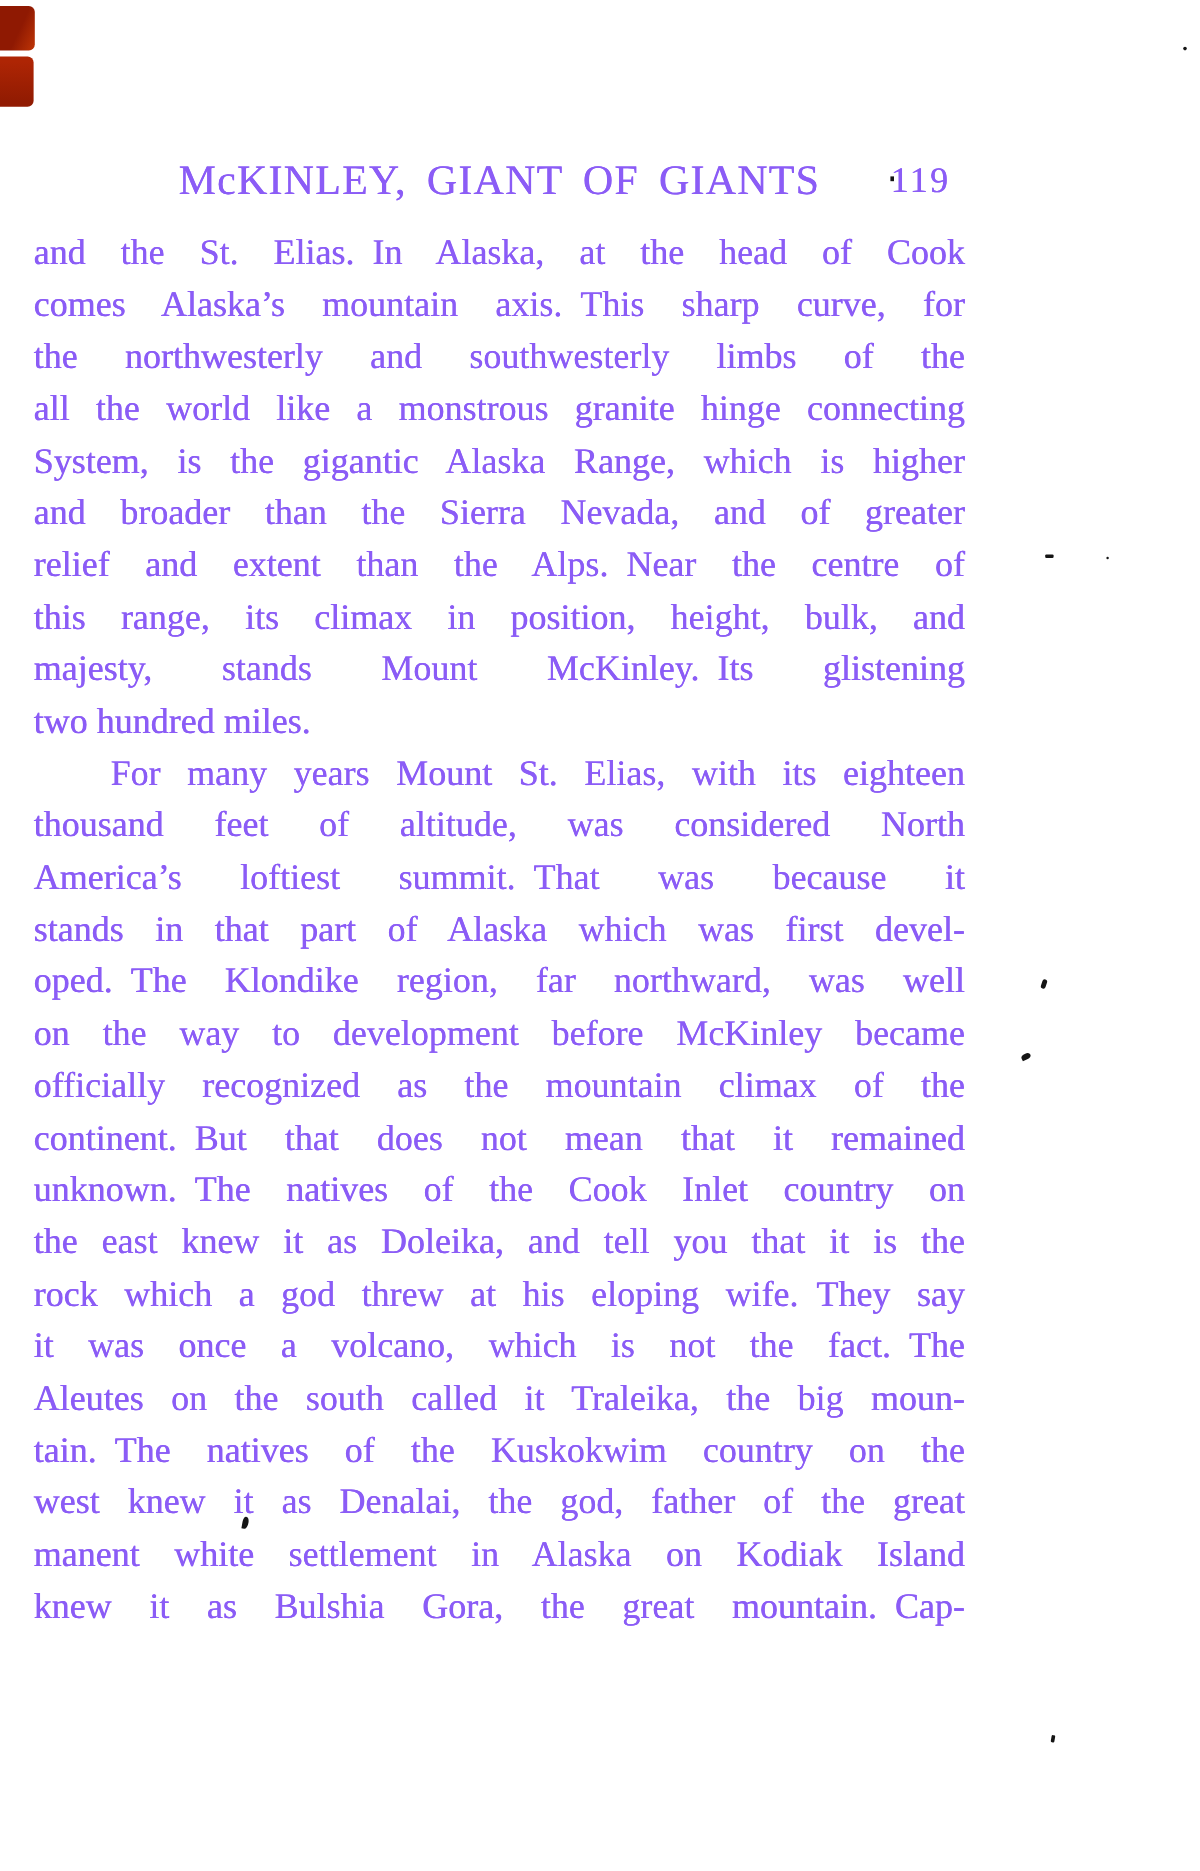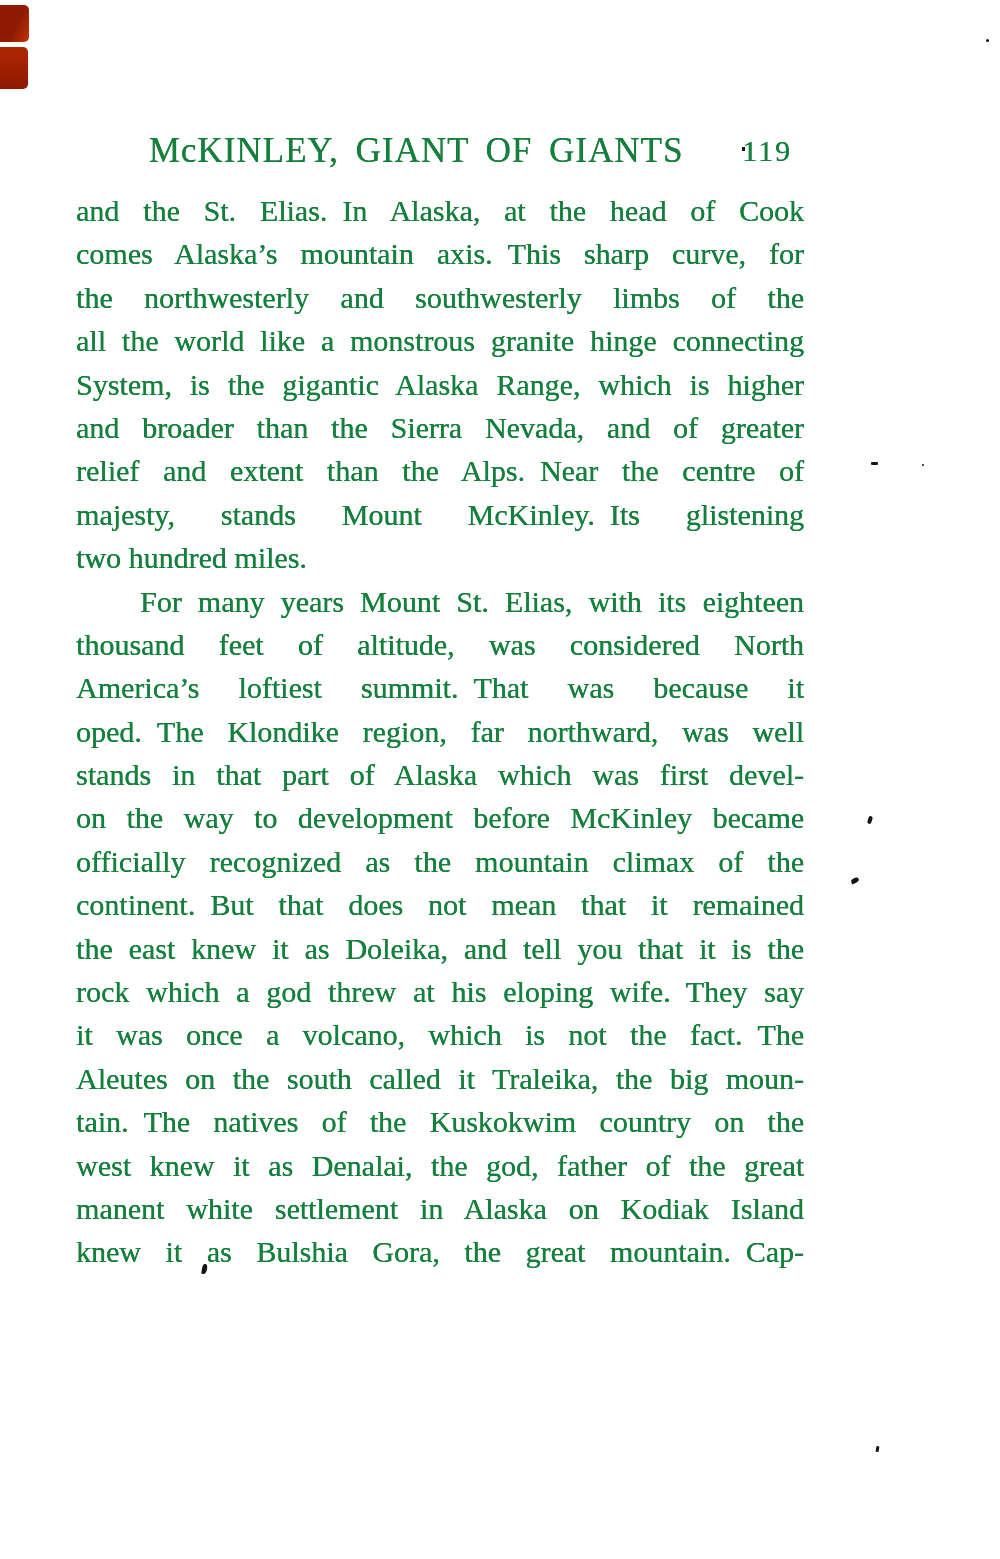--- a/index.html
+++ b/index.html
@@ -3,21 +3,21 @@
 <meta charset="utf-8">
 <style>
   html, body { margin: 0; padding: 0; background: #ffffff; }
   .page {
     position: relative;
     width: 1000px;
     height: 1559px;
     background: #ffffff;
     overflow: hidden;
     font-family: "Liberation Serif", "DejaVu Serif", serif;
-    color: #15803d;
+    color: #8b5cf6;
   }
 
   
   .running-head {
     position: absolute;
     left: 28px;
     top: 131px;
     width: 776px;
     height: 46px;
   }
@@ -48,21 +48,20 @@
     width: 776px;
   }
   .line {
     height: 43.4px;
     line-height: 43.4px;
     font-size: 30px;
     text-align: justify;
     text-align-last: justify;
     white-space: normal;
     text-shadow: 0.3px 0 0 currentColor;
-    margin-left: 48px;
   }
   .line.indent { padding-left: 64px; }
   .line.no-just { text-align: right; text-align-last: left; }
 
   
   .red-bar {
     position: absolute;
     left: 0;
     border-radius: 0 5px 5px 0;
   }
@@ -101,30 +100,32 @@
   </div>
 
   <div class="text-block" id="text-block">
       <div class="line">and the St. Elias. In Alaska, at the head of Cook</div>
       <div class="line">comes Alaska’s mountain axis. This sharp curve, for</div>
       <div class="line">the northwesterly and southwesterly limbs of the</div>
       <div class="line">all the world like a monstrous granite hinge connecting</div>
       <div class="line">System, is the gigantic Alaska Range, which is higher</div>
       <div class="line">and broader than the Sierra Nevada, and of greater</div>
       <div class="line">relief and extent than the Alps. Near the centre of</div>
+      <div class="line">this range, its climax in position, height, bulk, and</div>
       <div class="line">majesty, stands Mount McKinley. Its glistening</div>
       <div class="line no-just">two hundred miles.</div>
       <div class="line indent">For many years Mount St. Elias, with its eighteen</div>
       <div class="line">thousand feet of altitude, was considered North</div>
       <div class="line">America’s loftiest summit. That was because it</div>
+      <div class="line">stands in that part of Alaska which was first devel-</div>
       <div class="line">oped. The Klondike region, far northward, was well</div>
-      <div class="line">stands in that part of Alaska which was first devel-</div>
       <div class="line">on the way to development before McKinley became</div>
       <div class="line">officially recognized as the mountain climax of the</div>
       <div class="line">continent. But that does not mean that it remained</div>
+      <div class="line">unknown. The natives of the Cook Inlet country on</div>
       <div class="line">the east knew it as Doleika, and tell you that it is the</div>
       <div class="line">rock which a god threw at his eloping wife. They say</div>
       <div class="line">it was once a volcano, which is not the fact. The</div>
       <div class="line">Aleutes on the south called it Traleika, the big moun-</div>
       <div class="line">tain. The natives of the Kuskokwim country on the</div>
       <div class="line">west knew it as Denalai, the god, father of the great</div>
       <div class="line">manent white settlement in Alaska on Kodiak Island</div>
       <div class="line">knew it as Bulshia Gora, the great mountain. Cap-</div>
     </div>
 

